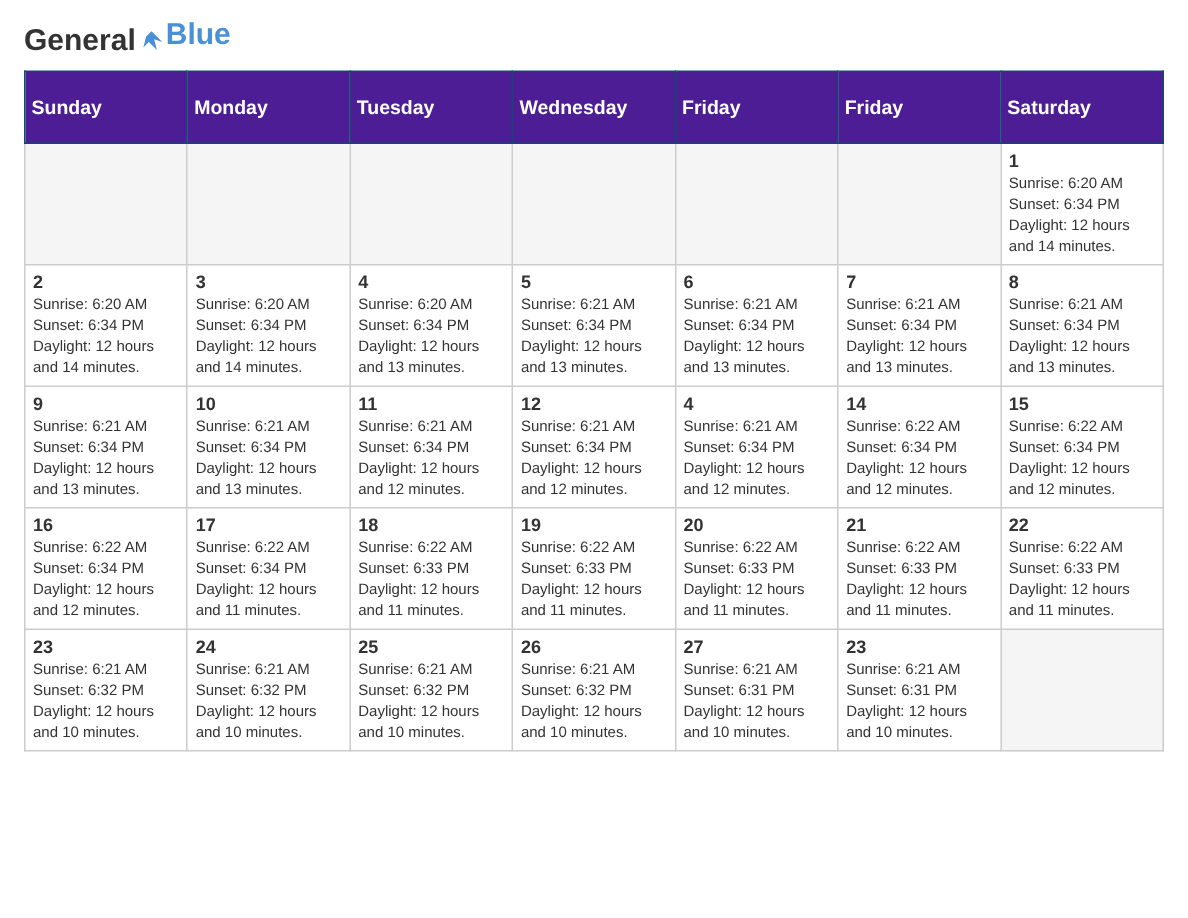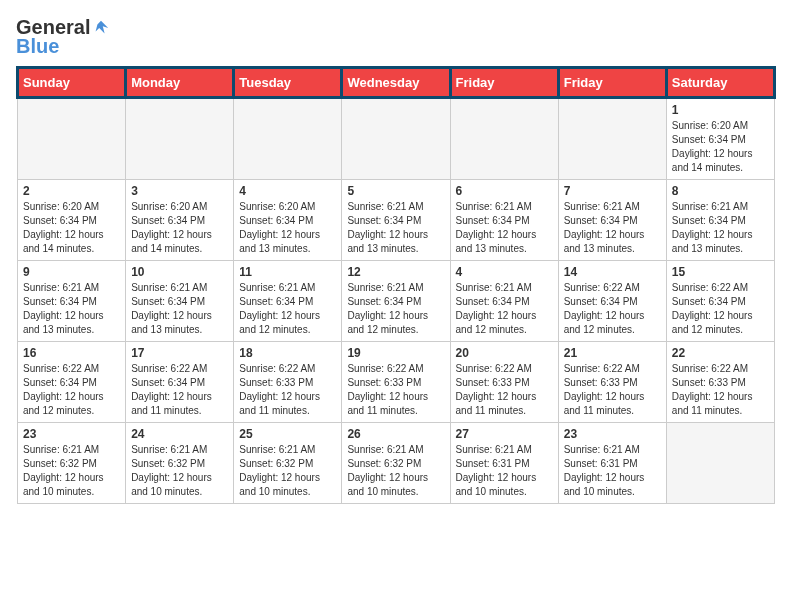--- a/index.html
+++ b/index.html
@@ -11,21 +11,20 @@
       padding: 16px;
     }
     .header {
       display: flex;
       justify-content: space-between;
       align-items: flex-start;
       margin-bottom: 8px;
     }
     .logo {
       display: flex;
-      flex-direction: column;
       align-items: flex-start;
     }
     .logo-text {
       display: flex;
       align-items: center;
       font-size: 20px;
       font-weight: bold;
     }
     .logo-general { color: #333; }
     .logo-blue { color: #4a90d9; }
@@ -45,27 +44,27 @@
     .location {
       font-size: 16px;
       color: #555;
     }
     .calendar {
       width: 100%;
       border-collapse: collapse;
       border: 1px solid #ccc;
     }
     .calendar th {
-      background-color: #ef4444;
+      background-color: #4c1d95;
       color: #fff;
       font-size: 13px;
       font-weight: bold;
-      padding: 6px 4px;
+      padding: 16px 4px;
       text-align: left;
-      border: 3px solid #0c4a6e;
+      border: 1px solid #0c4a6e;
     }
     .calendar td {
       border: 1px solid #ccc;
       vertical-align: top;
       padding: 4px 5px;
       font-size: 10px;
       color: #333;
       width: 108px;
       height: 80px;
       background: #fff;

